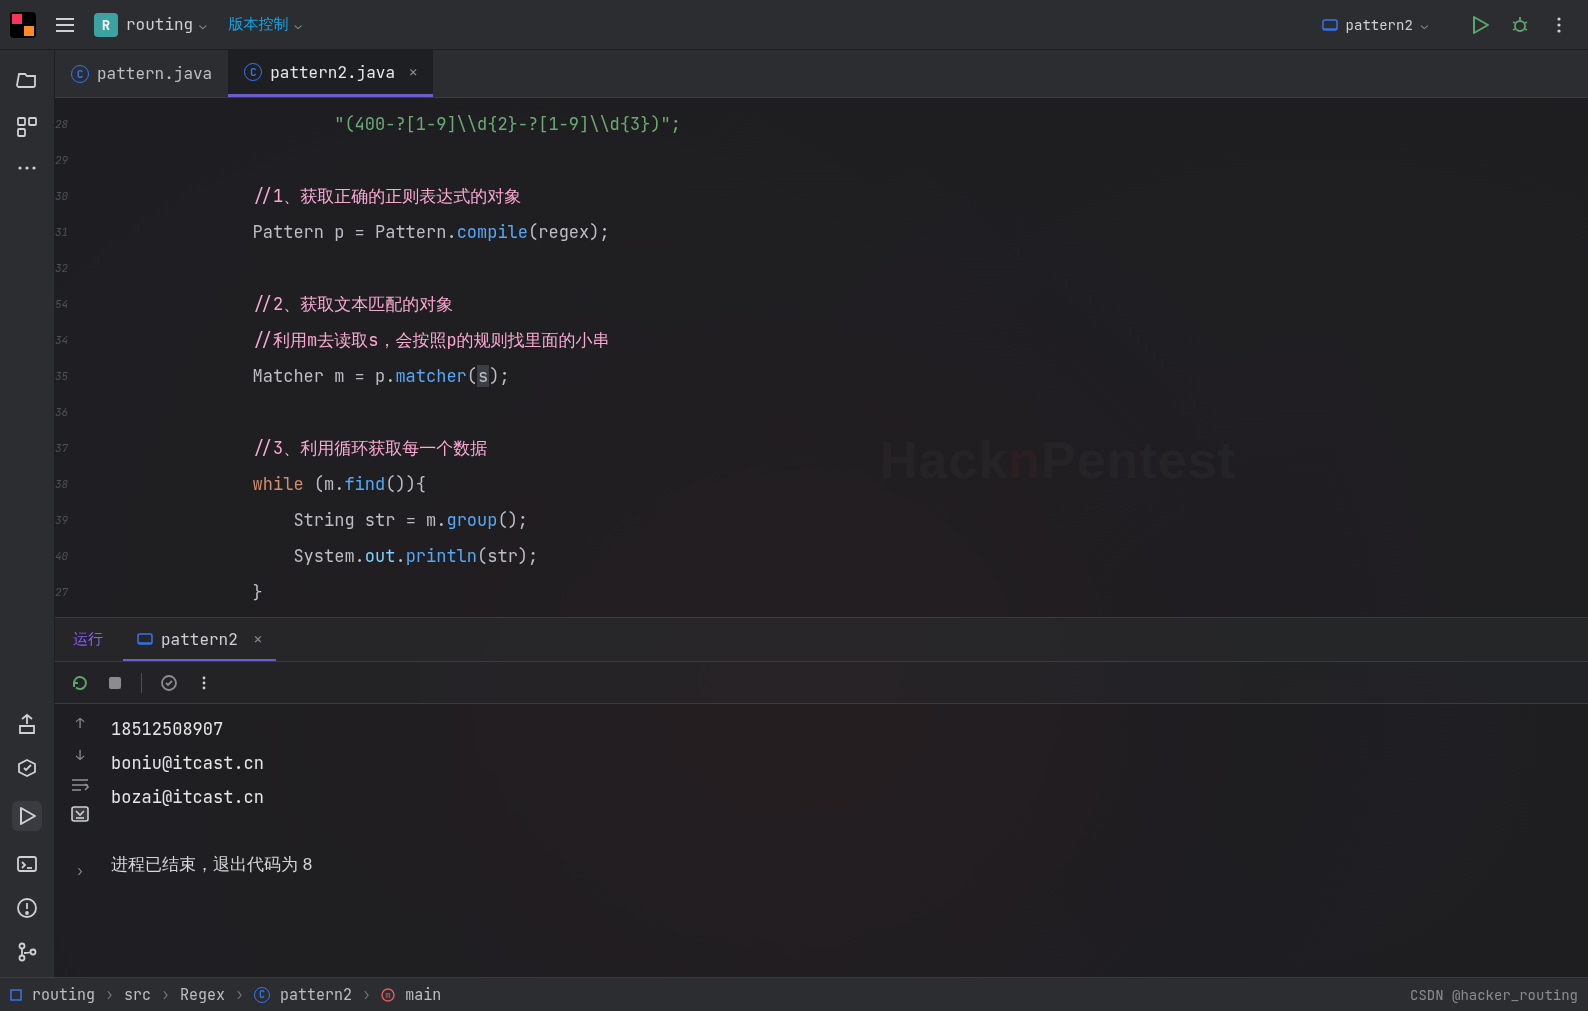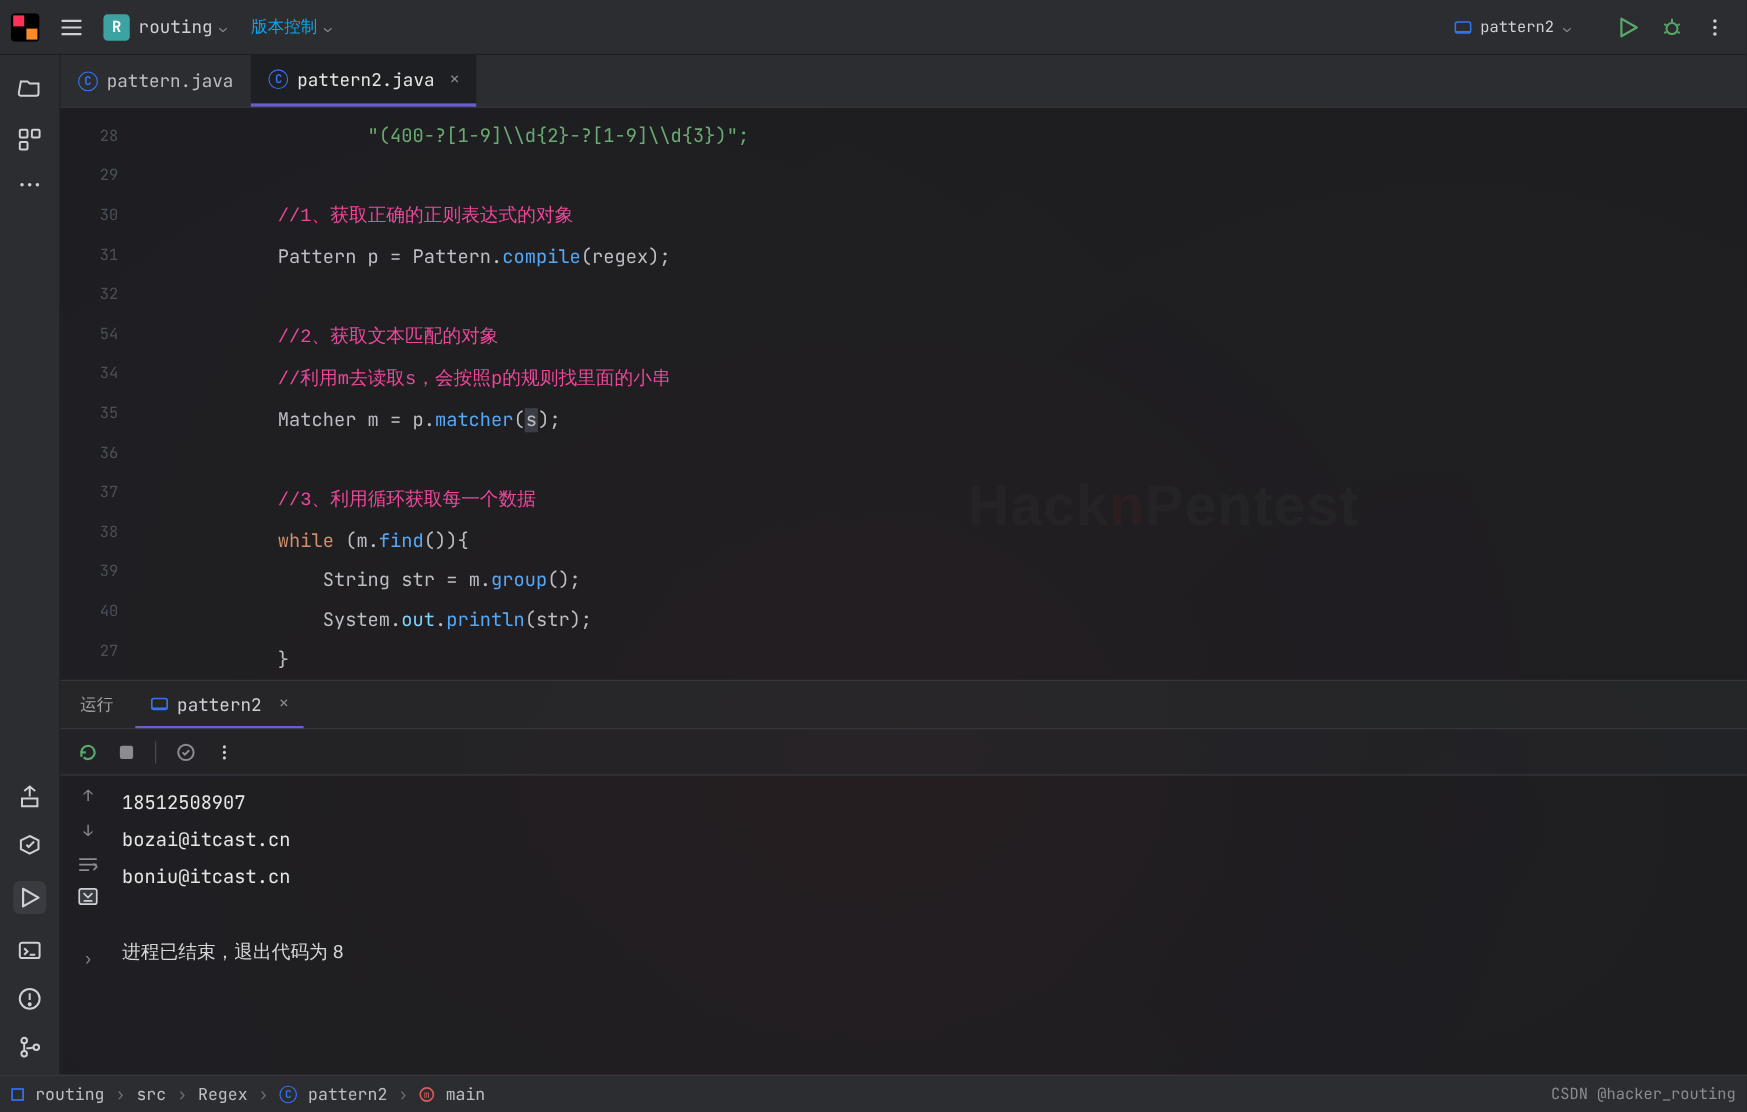--- a/index.html
+++ b/index.html
@@ -98,38 +98,38 @@
 .etab .close { color:#8a8c92; font-size: 14px; margin-left:6px;}
 .etab.active { background:#1e1f22; border-bottom: 3px solid #6b5ecc; color:#e6e6e6;}
 .fileicon-c {
   width:18px;height:18px;border-radius:50%;border:1.5px solid #3574f0;
   display:flex;align-items:center;justify-content:center;
   color:#3574f0;font-size:11px;font-weight:bold;
 }
 
 
 .editor-body { flex: 0 0 520px; display:flex; background: rgba(30,31,34,0.85); border-bottom:1px solid #393b40; position:relative;}
-.gutter { width: 116px; text-align: center; color:#4b5059; font-size:14px; padding-top:8px; line-height: 36px; padding-right: 28px; user-select:none;}
+.gutter { width: 116px; text-align: left; color:#4b5059; font-size:11px; padding-top:8px; line-height: 36px; padding-right: 28px; user-select:none;font-style:italic;}
 .code { flex:1; font-size:17px; padding-top:8px; line-height:36px; white-space:pre; overflow:hidden;}
-.c-comment-cn { color:#ec4899;font-family:Liberation Mono, monospace;}
+.c-comment-cn { color:#f9a8d4;}
 .c-kw { color:#cf8e6d;}
 .c-type { color:#bcbec4;}
 .c-method { color:#56a8f5;}
 .c-field { color:#7dd3fc;}
 .c-paren { color:#bcbec4;}
 .c-str { color:#6aab73;}
 .c-var { color:#bcbec4;}
 .c-brace { color:#bcbec4;}
 .c-cursor { background:#3b3e45; padding:0 1px; }
 .c-op {color:#bcbec4;}
 
 
 .run-panel { flex:1; display:flex; flex-direction:column; background: rgba(30,31,34,0.78); }
 .run-tabs { height:44px; display:flex; align-items:center; gap:0; border-bottom:1px solid #393b40; padding-left:18px; background: rgba(43,45,48,0.55);}
-.run-tabs .rt-label { color:#a3a3a3; font-size:15px; font-family:Liberation Mono, monospace; margin-right:20px;}
+.run-tabs .rt-label { color:#8b5cf6; font-size:15px; font-family:Liberation Mono, monospace; margin-right:20px;}
 .run-tabs .rtab {
   display:flex; align-items:center; gap:8px; padding: 10px 14px 9px;
   color:#ced0d6; font-size:16px; border-bottom: 2px solid #6b5ecc;
 }
 .run-tabs .rtab .close { color:#8a8c92; font-size:14px; margin-left:8px;}
 .run-toolbar { height:42px; display:flex; align-items:center; gap:18px; padding-left:16px; border-bottom:1px solid #393b40; background: rgba(43,45,48,0.35);}
 .run-toolbar .tb-btn { color:#ced0d6;}
 .run-toolbar .tb-rerun { color:#59a869;}
 .run-toolbar .tb-stop { color:#8a8c92;}
 .run-toolbar .sep { width:1px; height:20px; background:#4b5059;}
@@ -368,21 +368,21 @@
           </span>
           <span>
             <svg width="18" height="16" viewBox="0 0 18 16" fill="none" stroke="#ced0d6" stroke-width="1.6">
                 <rect x="1" y="1" width="16" height="14" rx="2" fill="#393b40"></rect>
                 <polyline points="5,5 9,9 13,5" stroke="#ced0d6"></polyline>
                 <line x1="5" y1="12" x2="13" y2="12"></line>
               </svg>
           </span>
           <span style="margin-top:26px;">›</span>
         </div>
-        <div class="run-out" id="run-out"><div>18512508907</div><div>bozai@itcast.cn</div><div>boniu@itcast.cn</div><div>&nbsp;</div><div class="exit">进程已结束，退出代码为 8</div></div>
+        <div class="run-out" id="run-out"><div>18512508907</div><div>boniu@itcast.cn</div><div>bozai@itcast.cn</div><div>&nbsp;</div><div class="exit">进程已结束，退出代码为 8</div></div>
       </div>
     </div>
   </div>
 </div>
 
 <div class="statusbar">
   <div class="bc">
     <span class="sq">
       <svg width="12" height="12" viewBox="0 0 12 12">
           <rect x="1" y="1" width="10" height="10" fill="none" stroke="#3574f0" stroke-width="1.5"></rect>

